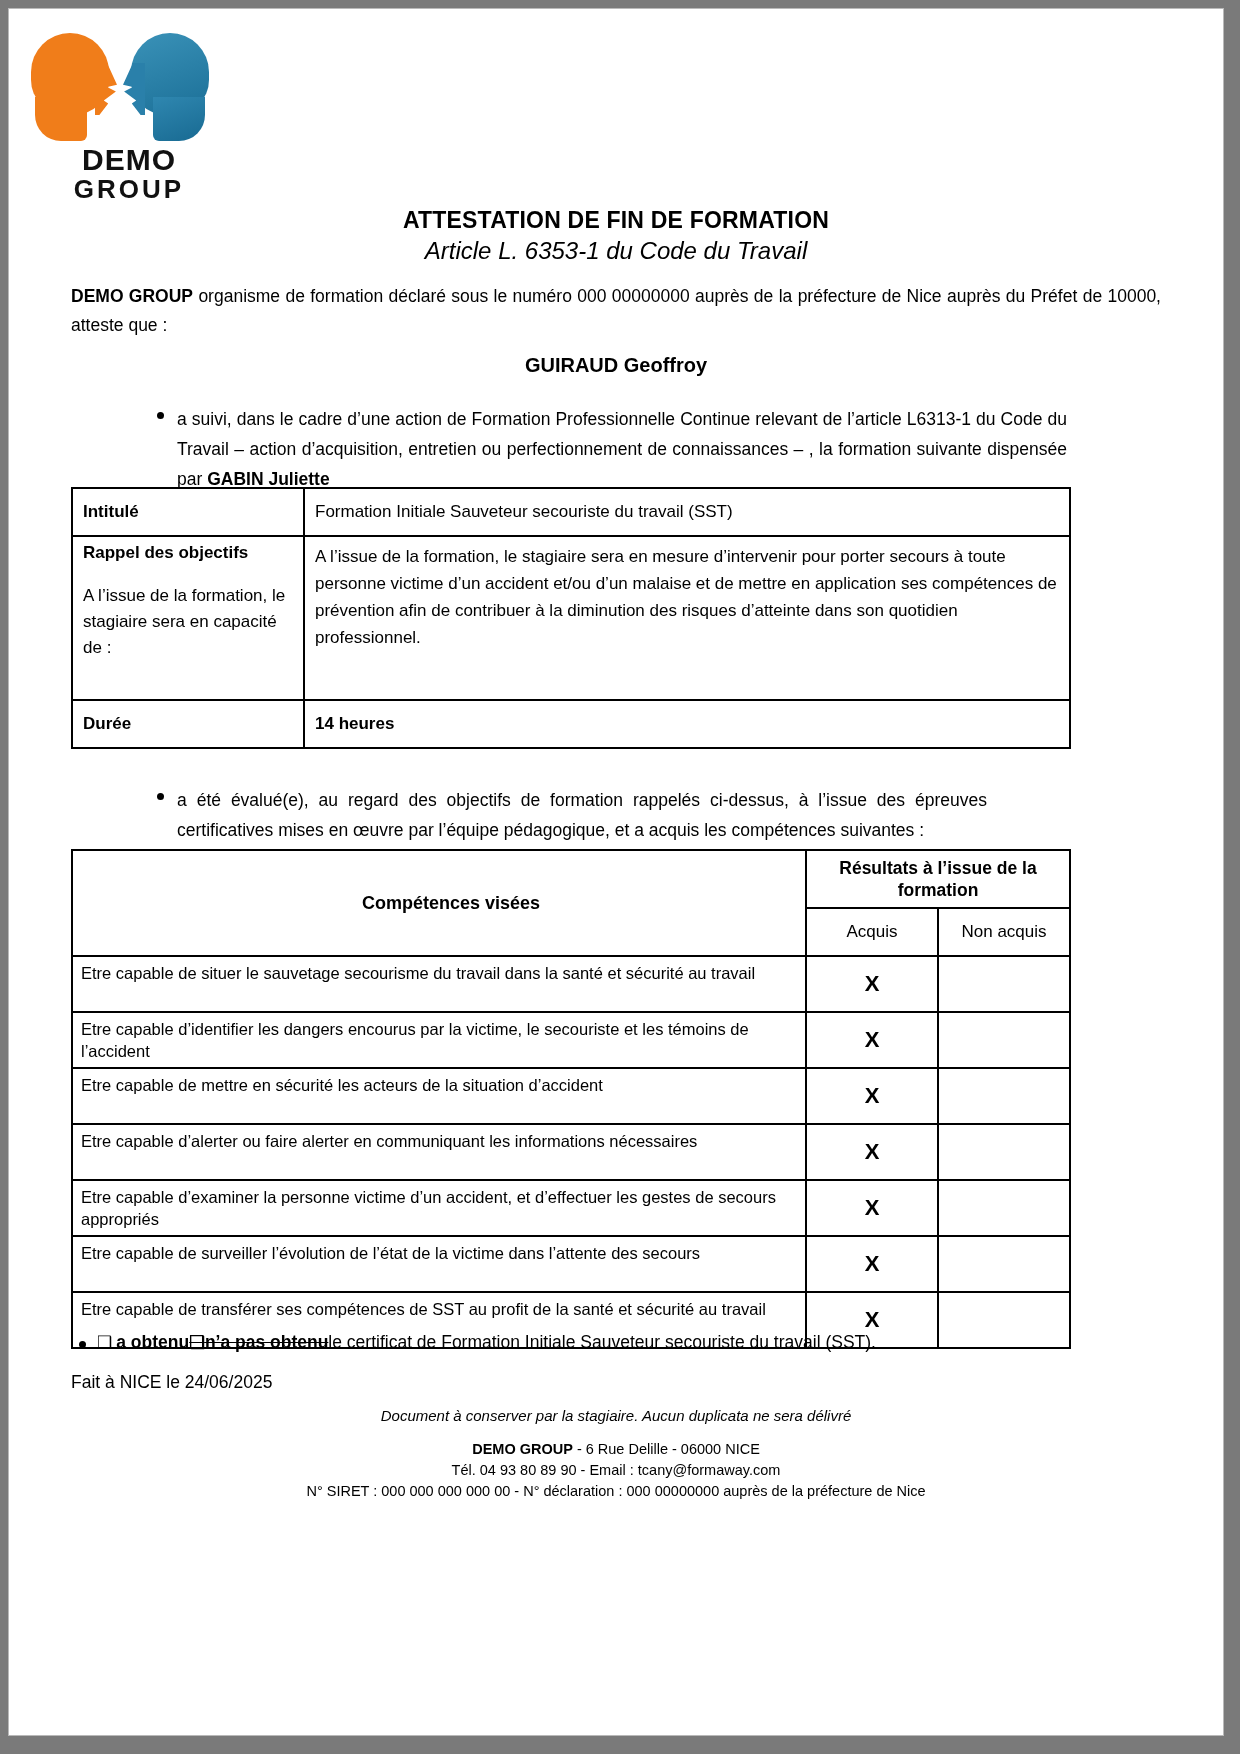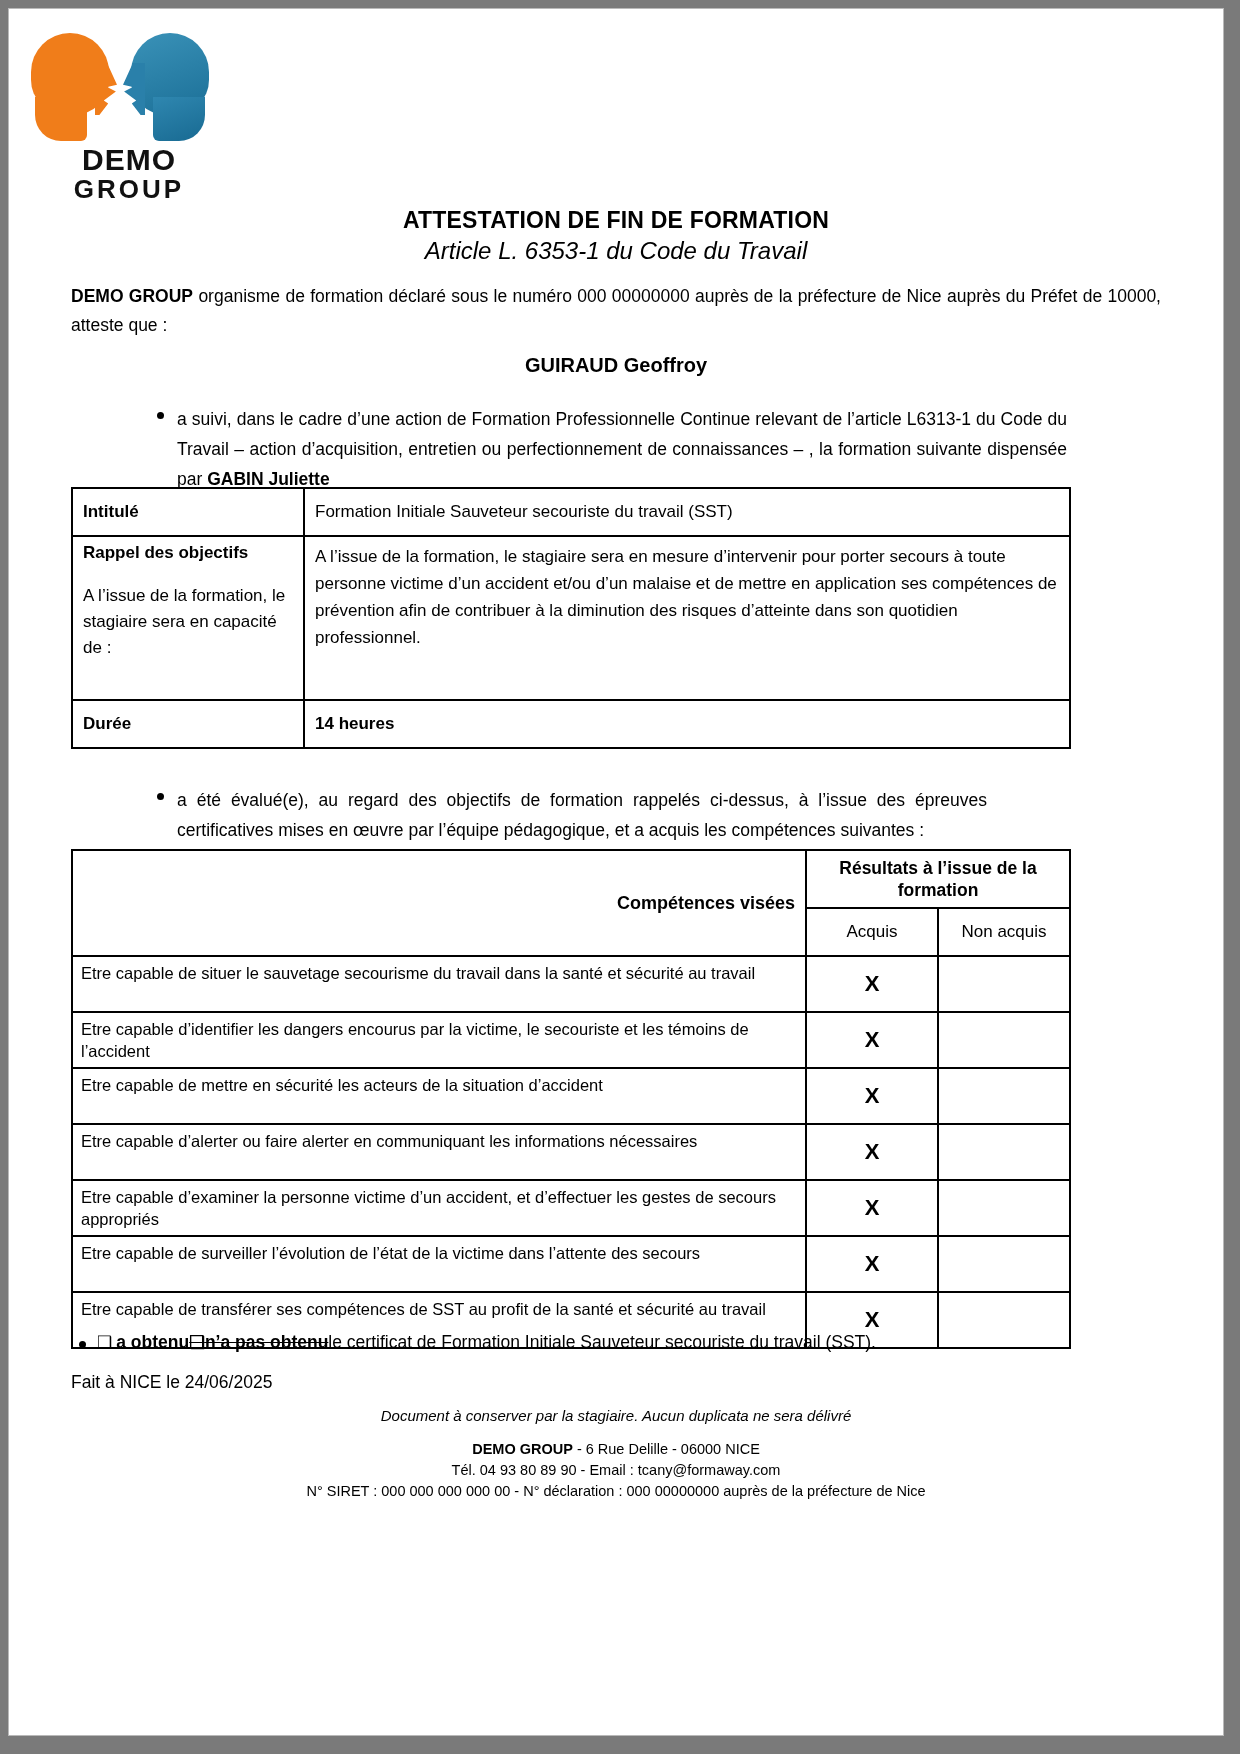--- a/index.html
+++ b/index.html
@@ -181,21 +181,21 @@
 
   #skills-table {
     position: absolute;
     left: 62px;
     top: 840px;
     width: 1000px;
   }
   #skills-table .comp-col { width: 688px; }
   #skills-table .res-col { width: 156px; border-radius: 7px; }
   #skills-table th.comp-head {
-    text-align: right;
+    text-align: center;
     font-weight: bold;
     font-size: 18px;
     vertical-align: middle;
     height: 72px;
     padding-left: 34px;
   }
   #skills-table th.res-head {
     text-align: center;
     font-weight: bold;
     font-size: 17.5px;

